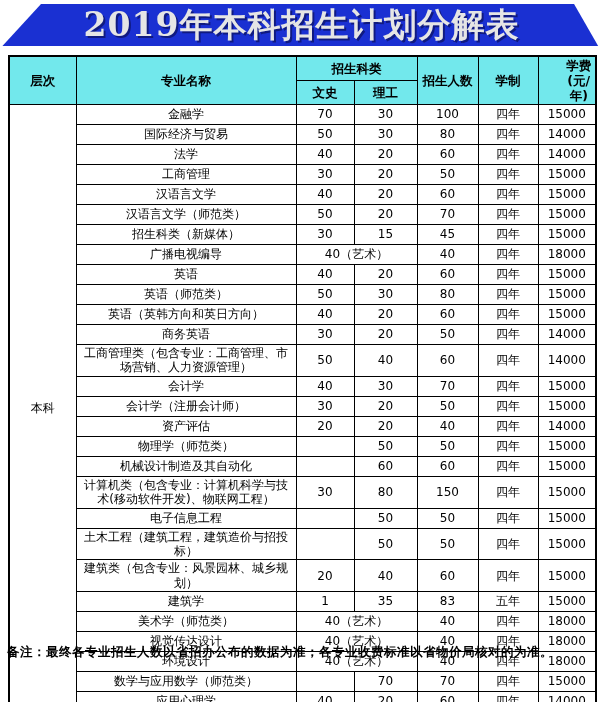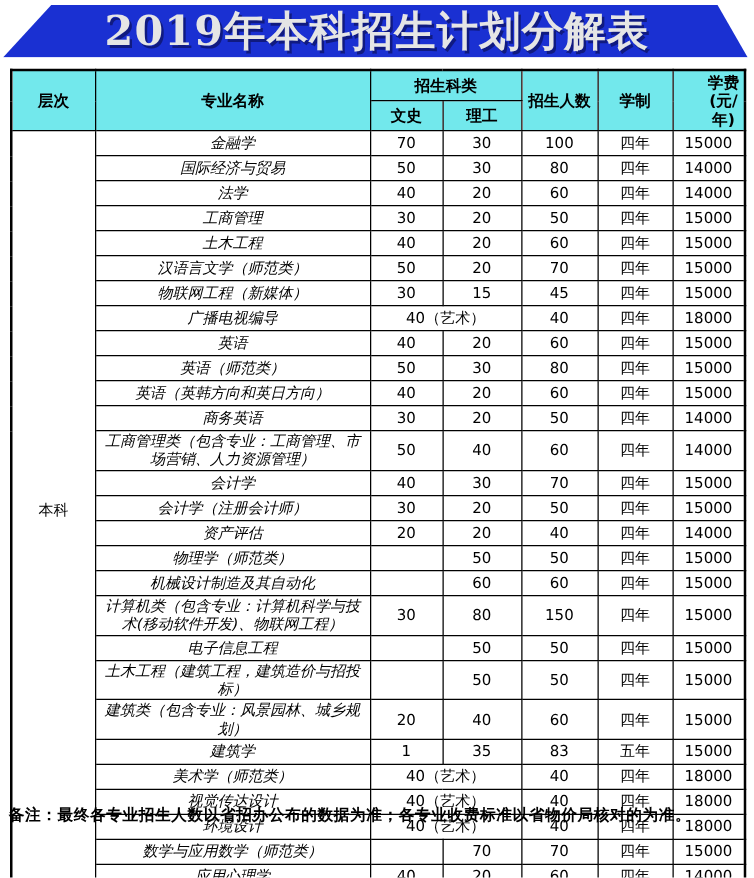--- a/index.html
+++ b/index.html
@@ -70,21 +70,20 @@
   }
   table.plan td {
     height: 17px;
   }
   td.level-cell {
     font-size: 13px;
     background: #fff;
   }
   td.major-cell {
     padding: 1px 4px;
-    font-style: italic;
   }
   .fee-line { display: block; padding-left: 24px; }
   
   .note {
     position: absolute;
     left: 7px;
     top: 644px;
     width: 592px;
     font-size: 12.5px;
     font-weight: bold;
@@ -156,37 +155,37 @@
         </tr>
         <tr>
           <td class="major-cell">工商管理</td>
           <td>30</td>
           <td>20</td>
           <td>50</td>
           <td>四年</td>
           <td>15000</td>
         </tr>
         <tr>
-          <td class="major-cell">土木工程</td>
+          <td class="major-cell">汉语言文学</td>
           <td>40</td>
           <td>20</td>
           <td>60</td>
           <td>四年</td>
           <td>15000</td>
         </tr>
         <tr>
           <td class="major-cell">汉语言文学（师范类）</td>
           <td>50</td>
           <td>20</td>
           <td>70</td>
           <td>四年</td>
           <td>15000</td>
         </tr>
         <tr>
-          <td class="major-cell">物联网工程（新媒体）</td>
+          <td class="major-cell">招生科类（新媒体）</td>
           <td>30</td>
           <td>15</td>
           <td>45</td>
           <td>四年</td>
           <td>15000</td>
         </tr>
         <tr>
           <td class="major-cell">广播电视编导</td>
           <td colspan="2">40（艺术）</td>
           <td>40</td>

